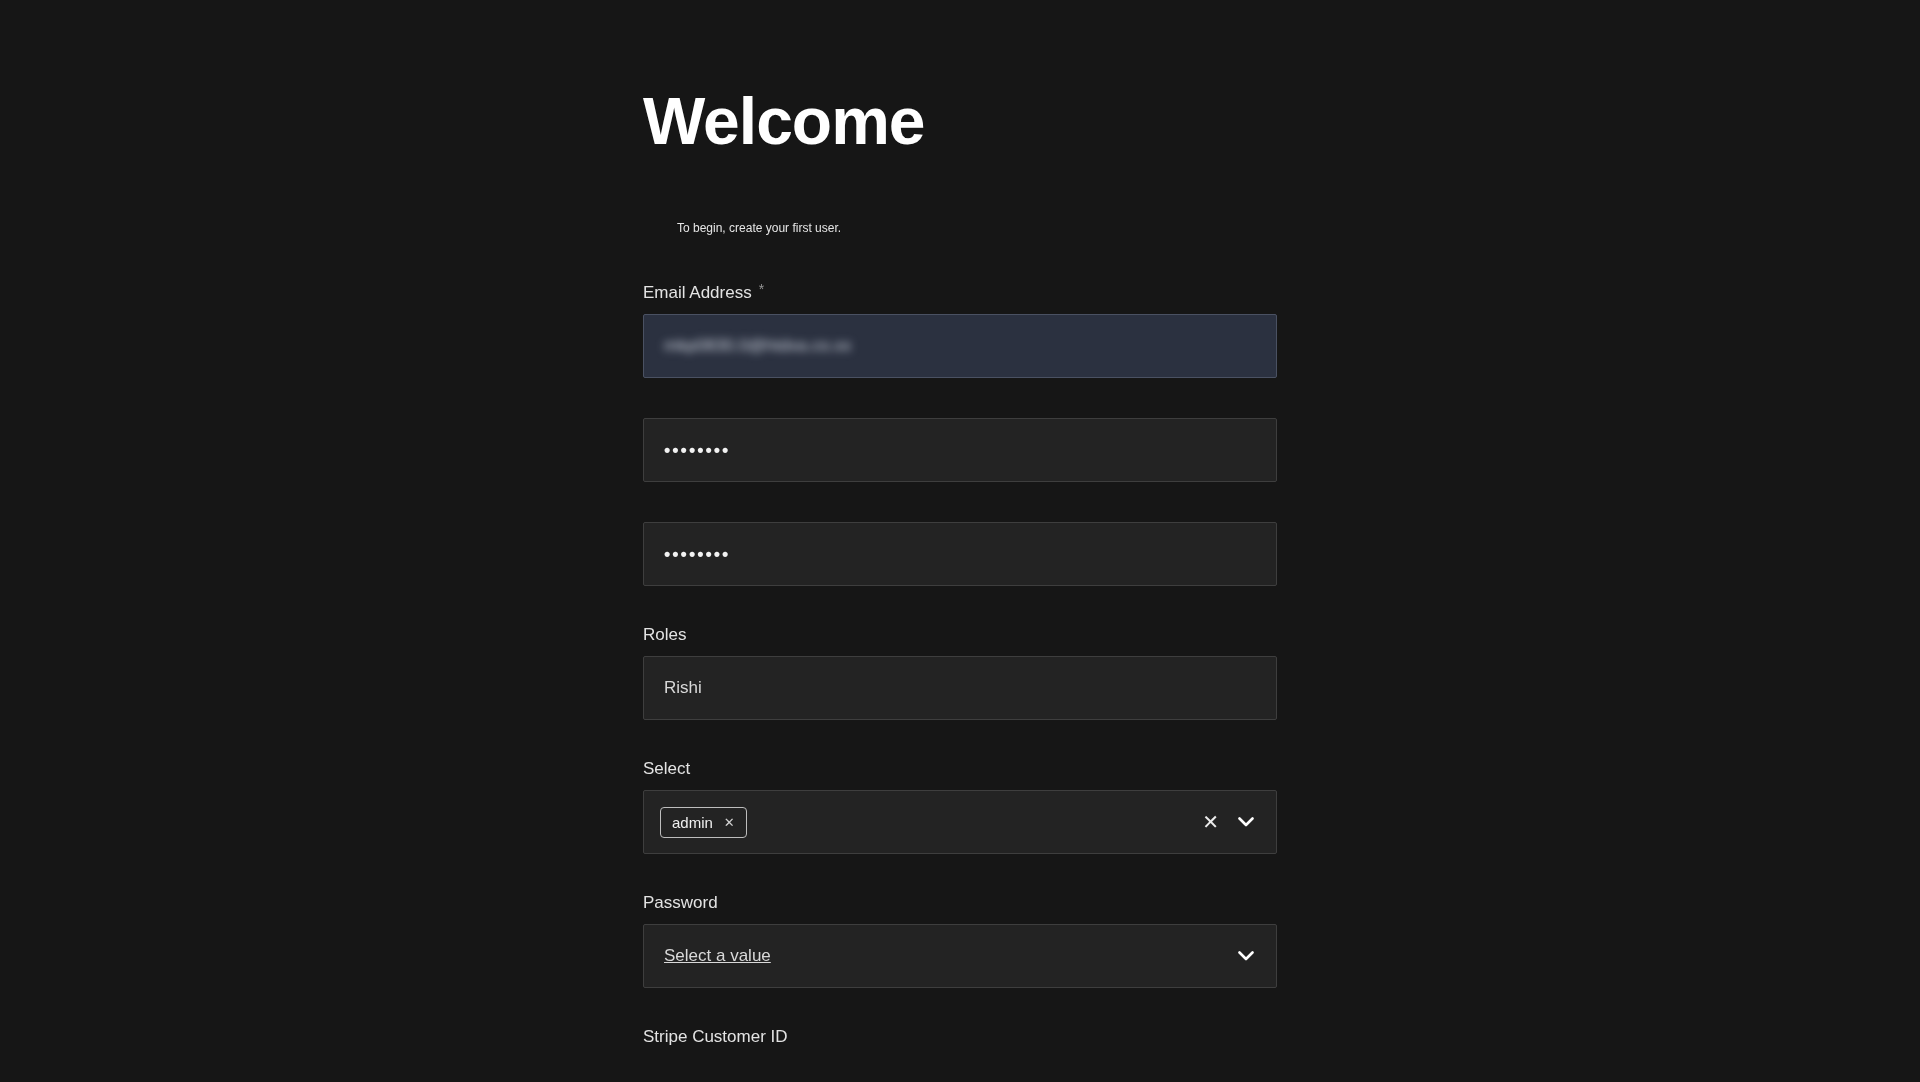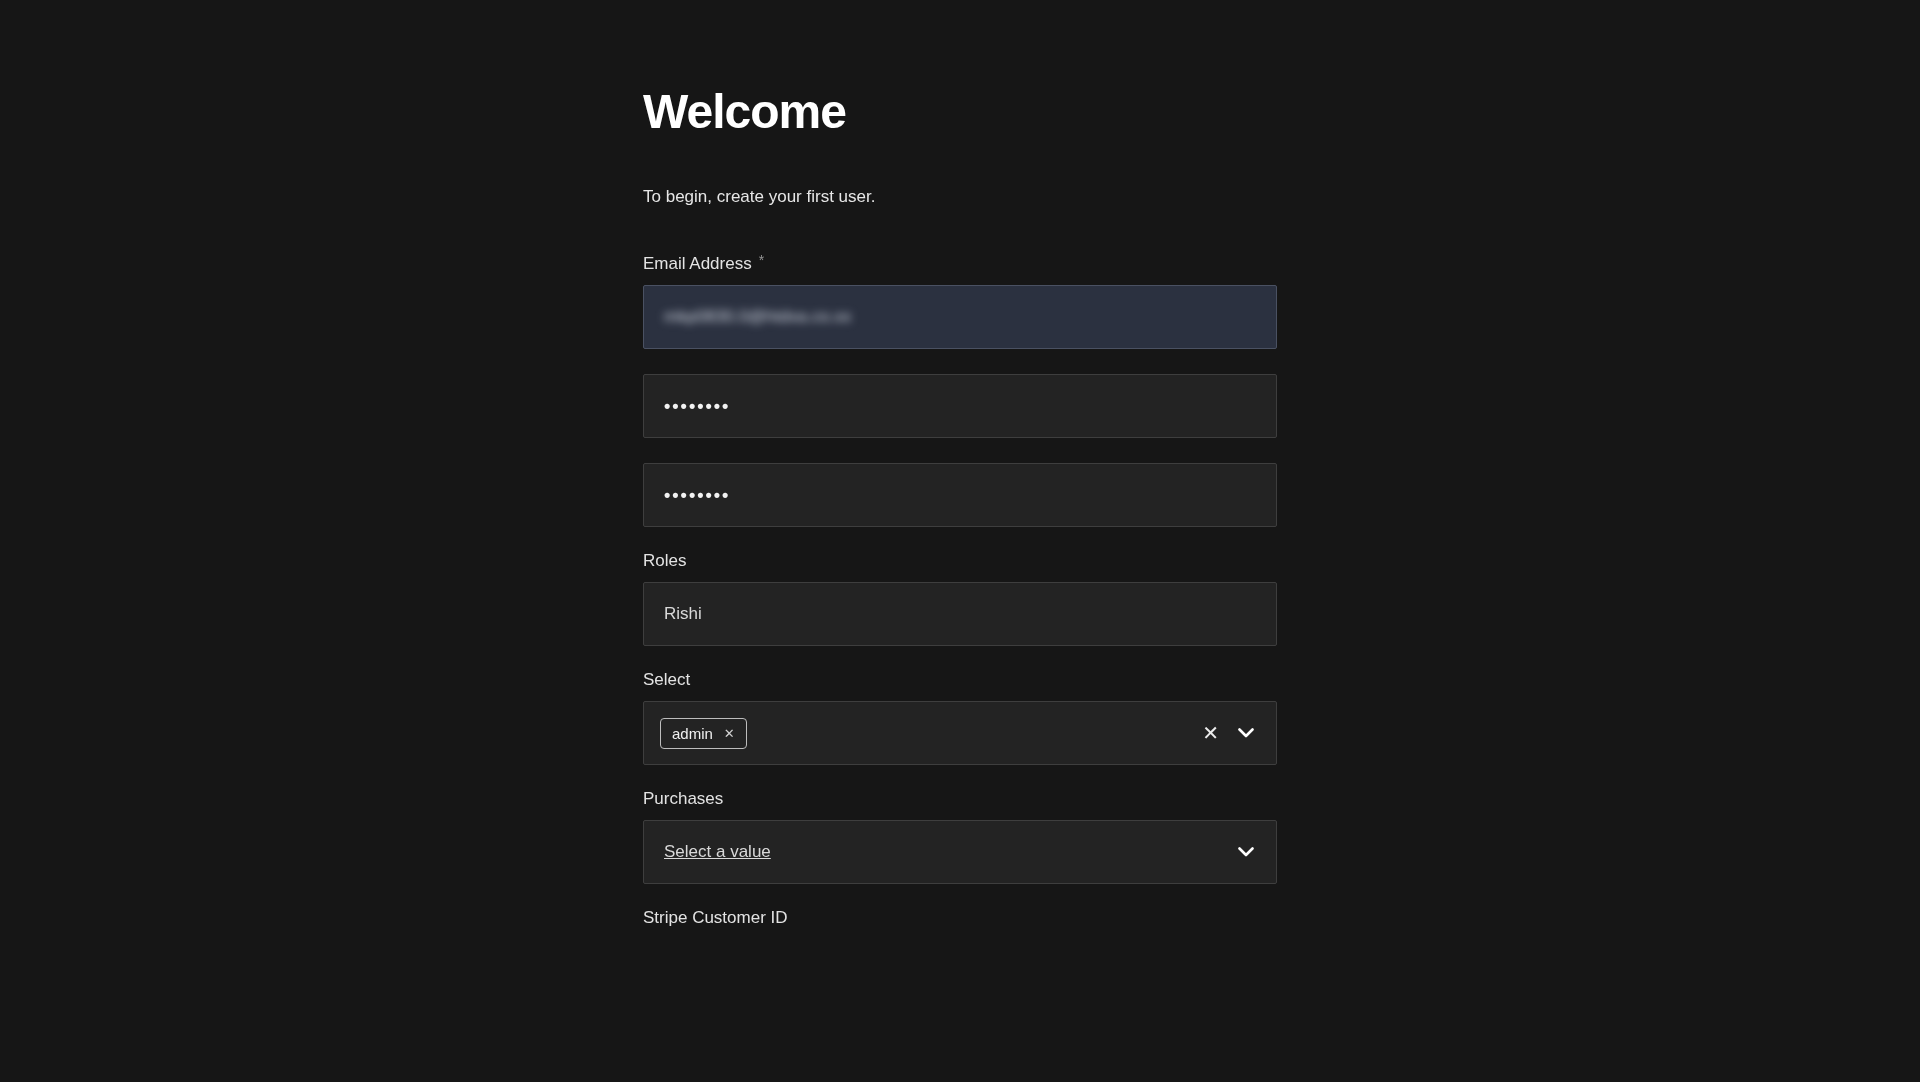--- a/index.html
+++ b/index.html
@@ -9,33 +9,34 @@
     background: #161616;
     font-family: "Liberation Sans", "DejaVu Sans", sans-serif;
   }
   .page {
     width: 634px;
     margin: 0 auto;
     padding-top: 88px;
   }
   .title {
     color: #ffffff;
-    font-size: 48px;
+    font-size: 66px;
     font-weight: 700;
     line-height: 1;
     letter-spacing: -1px;
-    margin-bottom: 52px;
+    margin-bottom: 68px;
   }
   .subtitle {
     color: #e6e6e6;
-    font-size: 17px;
+    font-size: 12px;
     line-height: 1;
     margin-bottom: 48px;
+    margin-left: 34px;
   }
-  .field { margin-bottom: 25px; }
+  .field { margin-bottom: 40px; }
   .field-label {
     color: #e3e3e3;
     font-size: 17px;
     line-height: 1;
     margin-bottom: 13px;
   }
   .required {
     color: #969696;
     font-size: 14px;
     margin-left: 7px;
@@ -167,21 +168,21 @@
         <span class="chev">
           <svg width="16" height="10" viewBox="0 0 16 10">
             <path d="M1.5 1.5 L8 8 L14.5 1.5" fill="none" stroke="#ffffff" stroke-width="2.6" stroke-linecap="round" stroke-linejoin="round"></path>
           </svg>
         </span>
       </span>
     </div>
   </div>
 
   <div class="field">
-    <div class="field-label">Purchases</div>
+    <div class="field-label">Password</div>
     <div class="input select select--single">
       <span class="placeholder">Select a value</span>
       <span class="select-controls">
         <span class="chev">
           <svg width="16" height="10" viewBox="0 0 16 10">
             <path d="M1.5 1.5 L8 8 L14.5 1.5" fill="none" stroke="#ffffff" stroke-width="2.6" stroke-linecap="round" stroke-linejoin="round"></path>
           </svg>
         </span>
       </span>
     </div>

